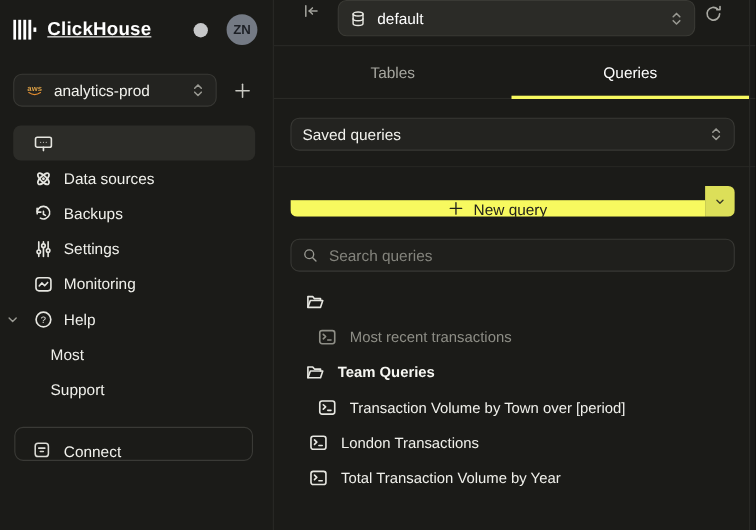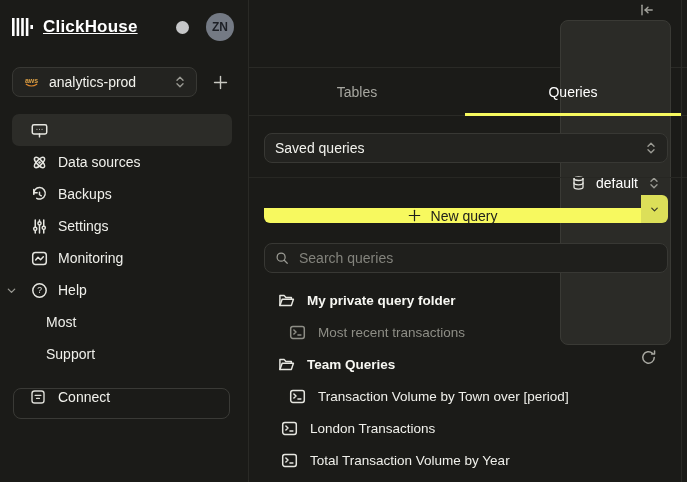--- a/index.html
+++ b/index.html
@@ -35,29 +35,29 @@
   .nav-item { position:relative; height:32px; margin:0 16px 0 12px; border-radius:7px;
               display:flex; align-items:center; padding-left:19px; gap:10px; cursor:pointer; color:#ececе7; }
   .nav-item.active { background:#2c2c28; }
   .nav-icon { width:17px; height:17px; color:#e6e6e0; flex:0 0 17px; }
   .nav-label { color:#f0f0eb; font-size:14px; }
   .nav-caret { position:absolute; left:-6px; top:11px; color:#9a9a93; }
   .nav-child { height:32px; display:flex; align-items:center; padding-left:46px; cursor:pointer; }
   .nav-child span { color:#f0f0eb; }
 
   .connect-btn { margin:18px 18px 0 13px; height:31px; background:transparent; border:1px solid #3a3a36;
-                 border-radius:8px; color:#f2f2ed; display:flex; align-items:flex-start; gap:11px;
+                 border-radius:8px; color:#f2f2ed; display:flex; align-items:flex-end; gap:11px;
                  padding:0 0 0 16px; font-size:14px; font-family:inherit; cursor:pointer; }
   .connect-btn .nav-icon { color:#dcdcd6; }
 
   
   .panel { position:relative; flex:1; display:flex; flex-direction:column; }
   .gutter { position:absolute; top:0; bottom:0; right:0; width:6px; border-left:1px solid #2a2a26; pointer-events:none; }
 
-  .topbar { height:68px; border-bottom:1px solid #2a2a26; display:flex; align-items:flex-end; padding:0 16px 0 24px;flex-direction:column; }
+  .topbar { height:42px; border-bottom:1px solid #2a2a26; display:flex; align-items:flex-start; padding:0 16px 0 24px; }
   .collapse-btn { background:none; border:none; color:#a3a39c; padding:2px; cursor:pointer; margin-right:14px; }
   .db-select { flex:0 0 325px; gap:10px; background:#2b2b27; border-color:#3a3a35; height:33px; }
   .db-select .val { flex:1; color:#ffffff; font-weight:500; }
   .db-icon { color:#e6e6e0; }
   .refresh-btn { background:none; border:none; color:#a8a8a1; padding:4px; cursor:pointer; margin-left:auto; margin-right:10px; }
 
   .tabs { height:48px; display:flex; border-bottom:1px solid #2a2a26; padding-right:6px; }
   .tab { flex:1; display:flex; align-items:center; justify-content:center; color:#a7a7a0;
          font-size:14px; cursor:pointer; position:relative; }
   .tab.active { color:#ffffff; font-weight:500; }
@@ -305,21 +305,20 @@
       </div>
 
       <div class="tree">
         <div class="tree-row folder lvl0">
           <span class="t-icon">
             <svg class="ic" width="17" height="17" viewBox="0 0 16 16" stroke-width="1.2">
                 <path d="M1.8 12.6 V3.4 h4.1 l1.5 1.8 h5.2 v1.6"></path>
                 <path d="M3.9 6.8 h10.6 l-1.9 5.8 H1.8 z"></path>
               </svg>
           </span>
-          <span class="t-label">My private query folder</span>
         </div>
         <div class="tree-row lvl1 muted">
           <span class="t-icon">
             <svg class="ic" width="17" height="17" viewBox="0 0 16 16" stroke-width="1.2">
                 <rect x="1.6" y="2.4" width="12.8" height="11.2" rx="2"></rect>
                 <path d="M4.6 5.6 l2 1.9 -2 1.9"></path>
                 <line x1="8.4" y1="10.4" x2="11.2" y2="10.4"></line>
               </svg>
           </span>
           <span class="t-label">Most recent transactions</span>

